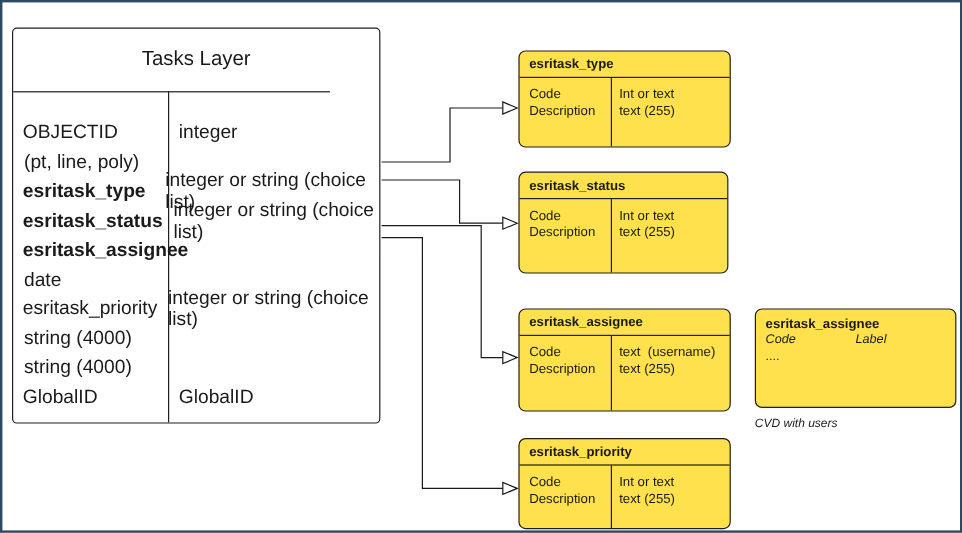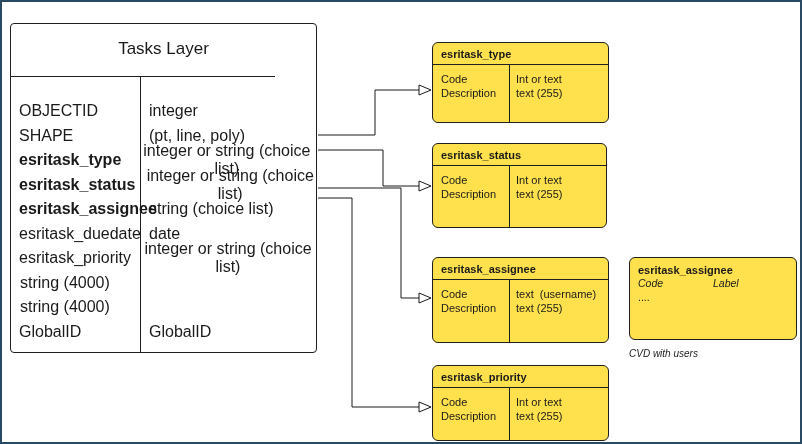--- a/index.html
+++ b/index.html
@@ -9,21 +9,21 @@
   #connectors path { fill:none; stroke:#1a1a1a; stroke-width:1; }
   #connectors polygon { fill:#ffffff; stroke:#1a1a1a; stroke-width:1; }
 
   .main-box { position:absolute; left:8px; top:2px; width:307px; height:330px; background:#ffffff; border:1px solid #1f1f1f; border-radius:4px;margin-top:19px; }
   .main-title { position:absolute; top:0; left:0; width:100%; padding-top:15px; text-align:center; font-size:17px; }
   .title-underline { position:absolute; top:52px; left:0; width:264px; height:1px; background:#1f1f1f; }
   .col-divider { position:absolute; top:52px; bottom:0; left:129px; width:1px; background:#1f1f1f; }
   .rows { position:absolute; top:75px; left:0; right:0; }
   .frow { display:flex; height:24.5px; align-items:center; font-size:16px; }
   .frow .fname { width:129px; padding-left:8px; }
-  .frow .ftype { padding-left:9px;text-align:center; }
+  .frow .ftype { padding-left:9px; }
   .frow.bold .fname { font-weight:bold; }
 
   .ybox { position:absolute; background:#ffe14d; border:1px solid #1f1f1f; border-radius:6px; font-size:11px; display:flex; flex-direction:column; }
   .ybox-title { font-weight:bold; padding:5px 8px 4px; border-bottom:1px solid #1f1f1f; }
   .ybox-body { flex:1; display:flex; }
   .ybox-left { width:77px; border-right:1px solid #1f1f1f; padding:7px 0 0 8px; line-height:14px; }
   .ybox-right { flex:1; padding:7px 0 0 6px; line-height:14px; }
   .ybox-right > div, .ybox-left > div { white-space:pre-wrap; }
 
   .cvd-box { position:absolute; left:627px; top:255px; width:168px; height:83px; background:#ffe14d; border:1px solid #1f1f1f; border-radius:6px; font-size:10.5px; padding:6px 8px 0; }
@@ -52,37 +52,34 @@
   <div class="main-box">
     <div class="main-title">Tasks Layer</div>
     <div class="title-underline"></div>
     <div class="col-divider"></div>
     <div class="rows">
       <div class="frow">
         <span class="fname">OBJECTID</span>
         <span class="ftype">integer</span>
       </div>
       <div class="frow">
-        <span class="fname">SHAPE</span>
         <span class="ftype">(pt, line, poly)</span>
       </div>
       <div class="frow bold">
         <span class="fname">esritask_type</span>
         <span class="ftype">integer or string (choice list)</span>
       </div>
       <div class="frow bold">
         <span class="fname">esritask_status</span>
         <span class="ftype">integer or string (choice list)</span>
       </div>
       <div class="frow bold">
         <span class="fname">esritask_assignee</span>
-        <span class="ftype">string (choice list)</span>
       </div>
       <div class="frow">
-        <span class="fname">esritask_duedate</span>
         <span class="ftype">date</span>
       </div>
       <div class="frow">
         <span class="fname">esritask_priority</span>
         <span class="ftype">integer or string (choice list)</span>
       </div>
       <div class="frow">
         <span class="ftype">string (4000)</span>
       </div>
       <div class="frow">

